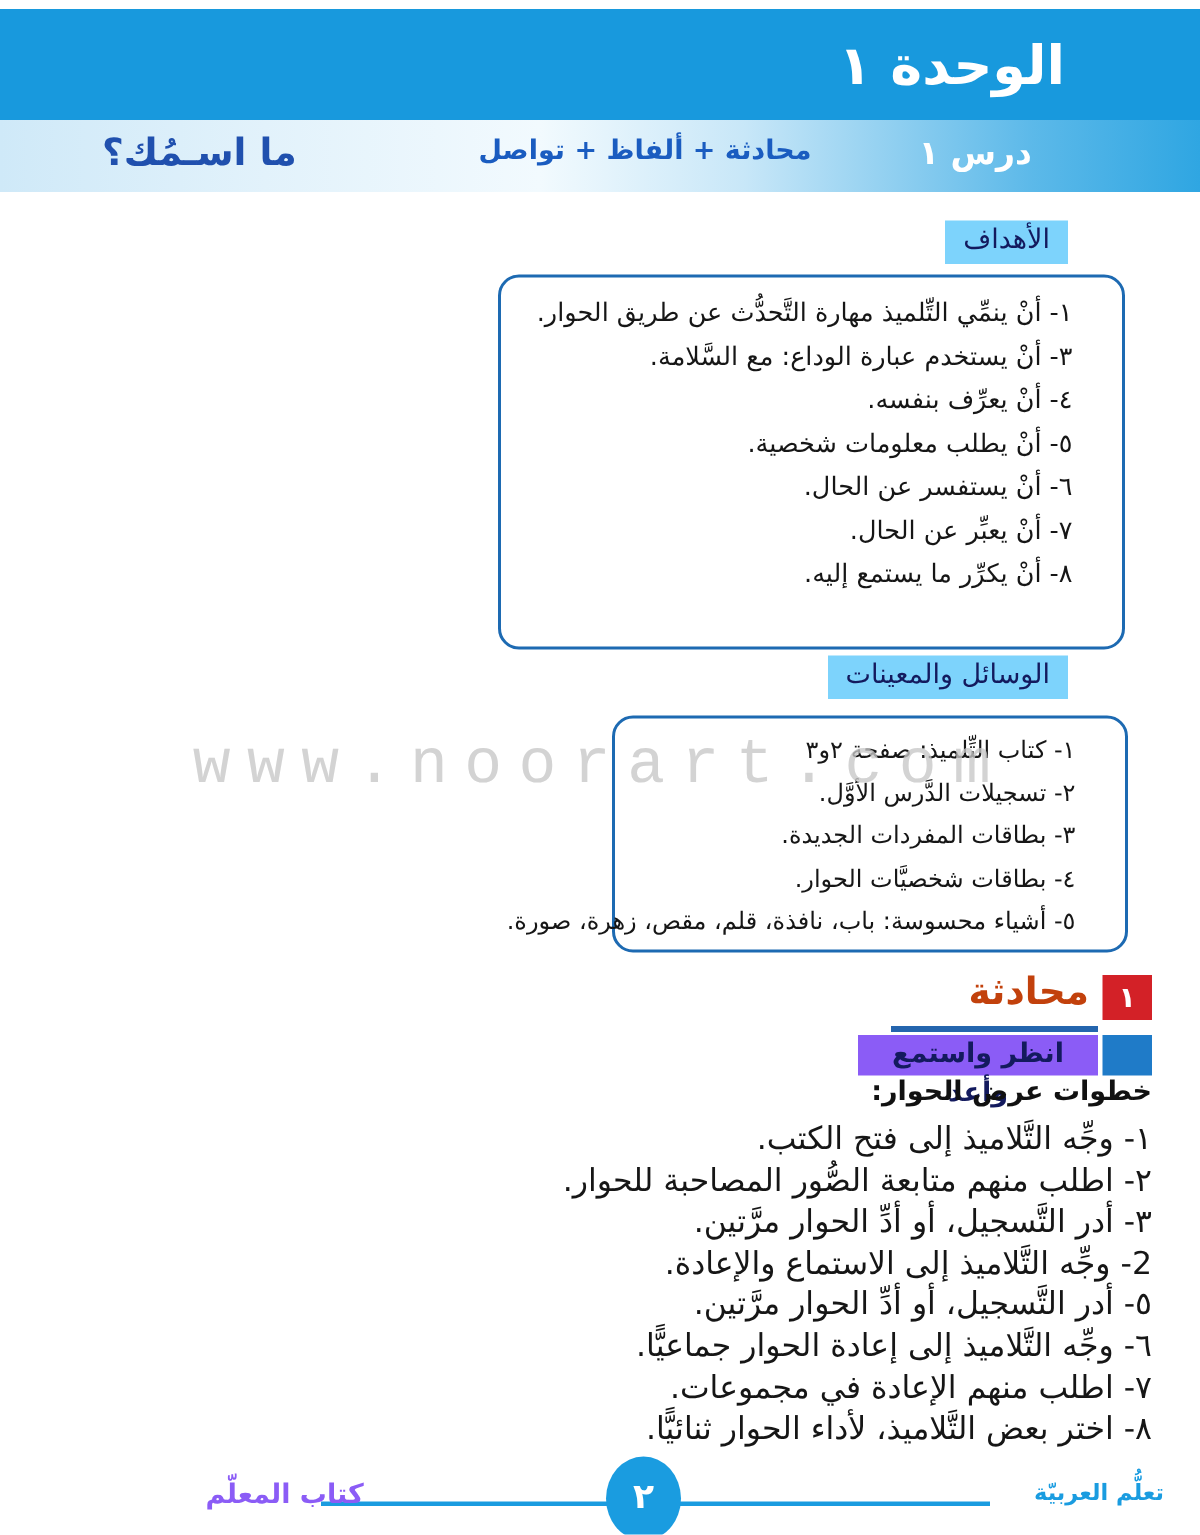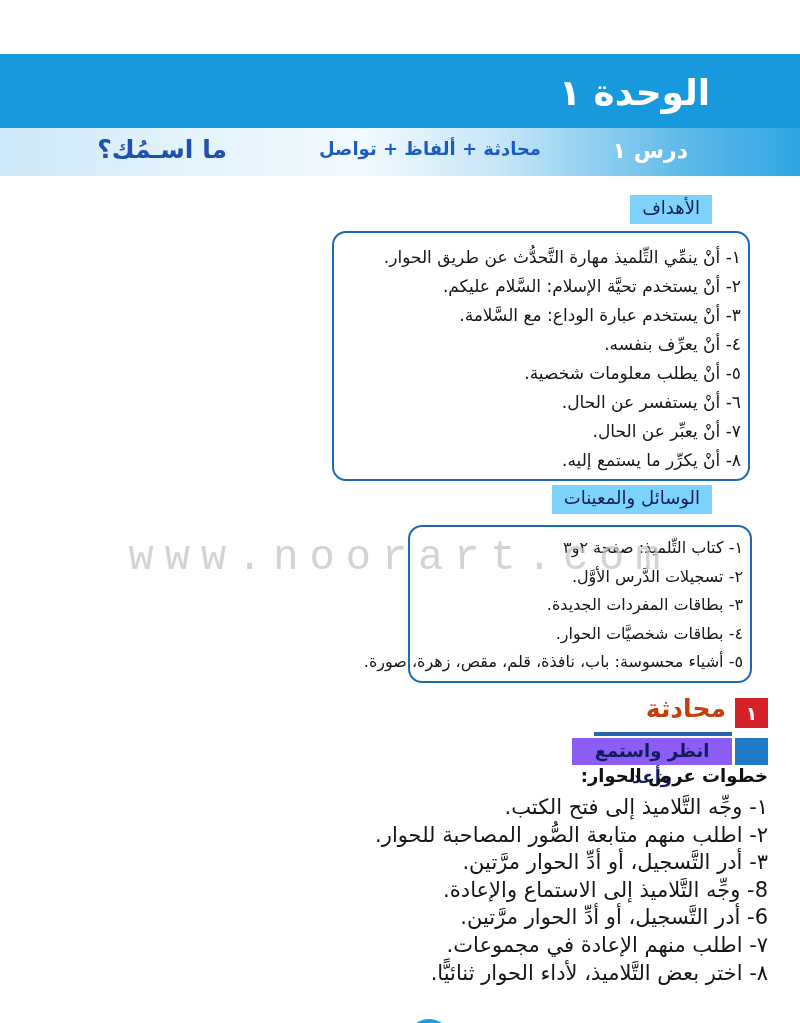--- a/index.html
+++ b/index.html
@@ -1,58 +1,58 @@
 <!DOCTYPE html>
 <html lang="ar" dir="rtl"><head>
 <meta charset="utf-8">
 <style>
   html,body{margin:0;padding:0;}
   body{
     width:800px;height:1023px;position:relative;background:#ffffff;
     font-family:"DejaVu Sans",sans-serif;overflow:hidden;
   }
-  .abs{position:absolute;margin-top:48px;}
+  .abs{position:absolute;}
   
   .top-bar{
     left:0;top:6px;width:800px;height:74px;background:#1899dd;
   }
   .unit-title{
     right:90px;top:24px;color:#ffffff;font-size:36px;font-weight:bold;
     letter-spacing:1px;
   }
   .lesson-bar{
     left:0;top:80px;width:800px;height:48px;
     background:linear-gradient(to left,#2fa6e2 0%,#5cb9e9 14%,#c8e7f8 38%,#f2fafe 55%,#e2f2fb 78%,#cfe9f8 100%);
   }
   .lesson-number{
     right:112px;top:90px;color:#ffffff;font-size:22px;font-weight:bold;
   }
   .lesson-skills{
     left:290px;top:90px;width:280px;text-align:center;color:#1a5cc0;
     font-size:18px;font-weight:bold;
   }
   .lesson-title{
-    left:52px;top:87px;width:175px;text-align:right;color:#2050ae;
+    left:68px;top:87px;width:175px;text-align:left;color:#2050ae;
     font-size:25px;font-weight:bold;
   }
   
   .section-heading{
     background:#7dd3fc;color:#131a5e;font-weight:normal;font-size:18px;
     padding:1px 12px 5px 12px;line-height:1.3;
   }
   .h-objectives{right:88px;top:147px;}
   .h-materials{right:88px;top:437px;}
   
   .rbox{
     border:2px solid #1d6ab2;border-radius:14px;background:#ffffff;
   }
   .objectives-box{left:332px;top:183px;width:414px;height:246px;}
   .materials-box{left:408px;top:477px;width:340px;height:154px;}
   .box-list{
-    position:absolute;inset:0;padding:10px 7px 0 10px;
+    position:absolute;inset:0;padding:10px 33px 0 10px;
     color:#161616;font-size:17px;text-align:right;
   }
   .objectives-box .box-list div{line-height:29px;white-space:nowrap;}
   .materials-box .box-list{padding-top:7px;font-size:16px;}
   .materials-box .box-list div{line-height:28.6px;white-space:nowrap;}
   
   .watermark{
     left:0;top:486px;width:800px;text-align:center;direction:ltr;
     font-family:"Liberation Mono","DejaVu Sans Mono",monospace;
     font-size:42px;letter-spacing:11px;color:#c7c7c7;opacity:.78;
@@ -100,21 +100,20 @@
 
 <div class="abs lesson-bar"></div>
 <div class="abs lesson-number">درس ١</div>
 <div class="abs lesson-skills">محادثة + ألفاظ + تواصل</div>
 <div class="abs lesson-title">ما اسـمُك؟</div>
 
 <div class="abs section-heading h-objectives">الأهداف</div>
 <div class="abs rbox objectives-box">
   <div class="box-list">
     <div>١- أنْ ينمِّي التِّلميذ مهارة التَّحدُّث عن طريق الحوار.</div>
-    <div>٢- أنْ يستخدم تحيَّة الإسلام: السَّلام عليكم.</div>
     <div>٣- أنْ يستخدم عبارة الوداع: مع السَّلامة.</div>
     <div>٤- أنْ يعرِّف بنفسه.</div>
     <div>٥- أنْ يطلب معلومات شخصية.</div>
     <div>٦- أنْ يستفسر عن الحال.</div>
     <div>٧- أنْ يعبِّر عن الحال.</div>
     <div>٨- أنْ يكرِّر ما يستمع إليه.</div>
   </div>
 </div>
 
 <div class="abs section-heading h-materials">الوسائل والمعينات</div>
@@ -134,22 +133,23 @@
 <div class="abs act-title">محادثة</div>
 <div class="abs act-underline"></div>
 <div class="abs act-sub-marker"></div>
 <div class="abs act-subtitle">انظر واستمع وأعد</div>
 
 <div class="abs steps-heading">خطوات عرض الحوار:</div>
 <div class="abs steps-list">
   <div>١- وجِّه التَّلاميذ إلى فتح الكتب.</div>
   <div>٢- اطلب منهم متابعة الصُّور المصاحبة للحوار.</div>
   <div>٣- أدر التَّسجيل، أو أدِّ الحوار مرَّتين.</div>
-  <div>8- وجِّه التَّلاميذ إلى الاستماع والإعادة.</div>
-  <div>6- أدر التَّسجيل، أو أدِّ الحوار مرَّتين.</div>
+  <div>2- وجِّه التَّلاميذ إلى الاستماع والإعادة.</div>
+  <div>٥- أدر التَّسجيل، أو أدِّ الحوار مرَّتين.</div>
+  <div>٦- وجِّه التَّلاميذ إلى إعادة الحوار جماعيًّا.</div>
   <div>٧- اطلب منهم الإعادة في مجموعات.</div>
   <div>٨- اختر بعض التَّلاميذ، لأداء الحوار ثنائيًّا.</div>
 </div>
 
 <div class="abs footer-line"></div>
 <div class="abs page-badge">٢</div>
 <div class="abs footer-right">تعلُّم العربيّة</div>
 <div class="abs footer-left">كتاب المعلّم</div>
 
 </body></html>

